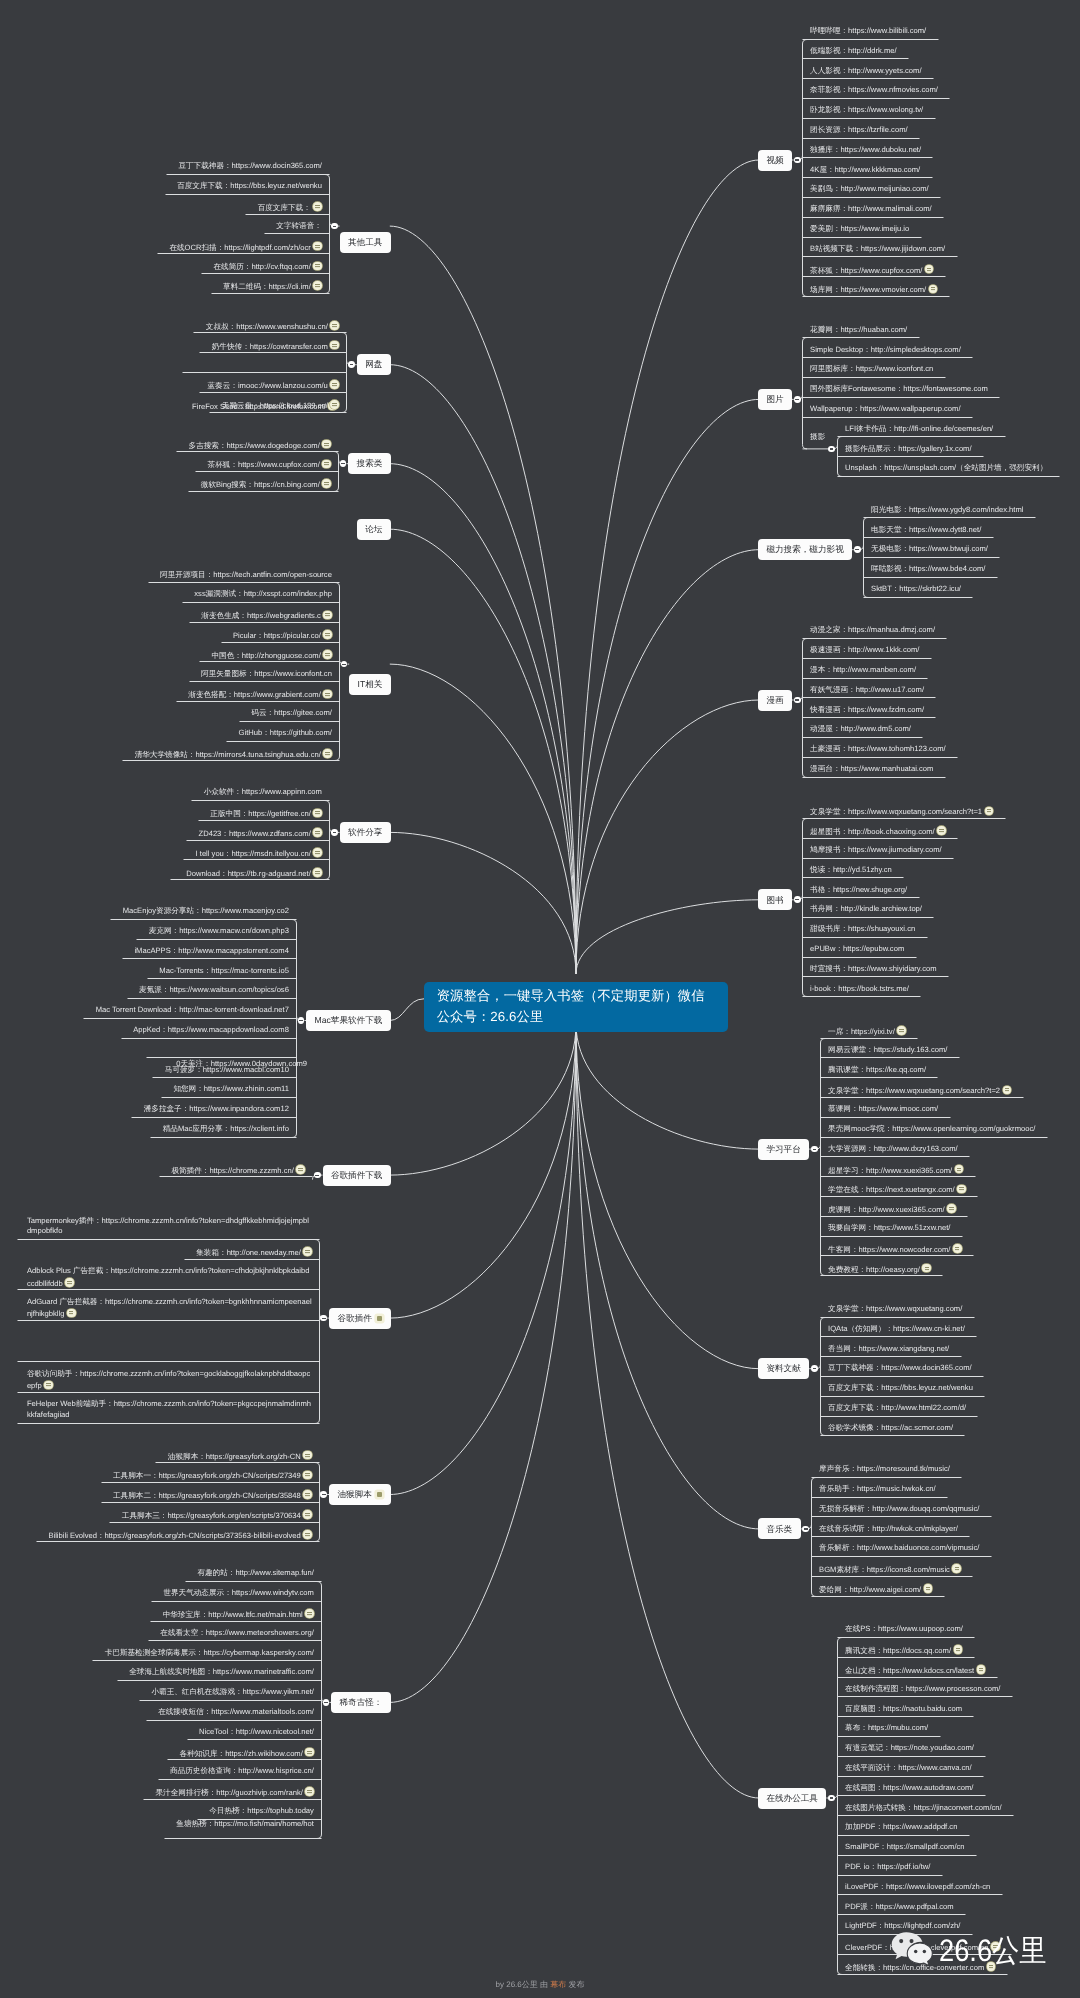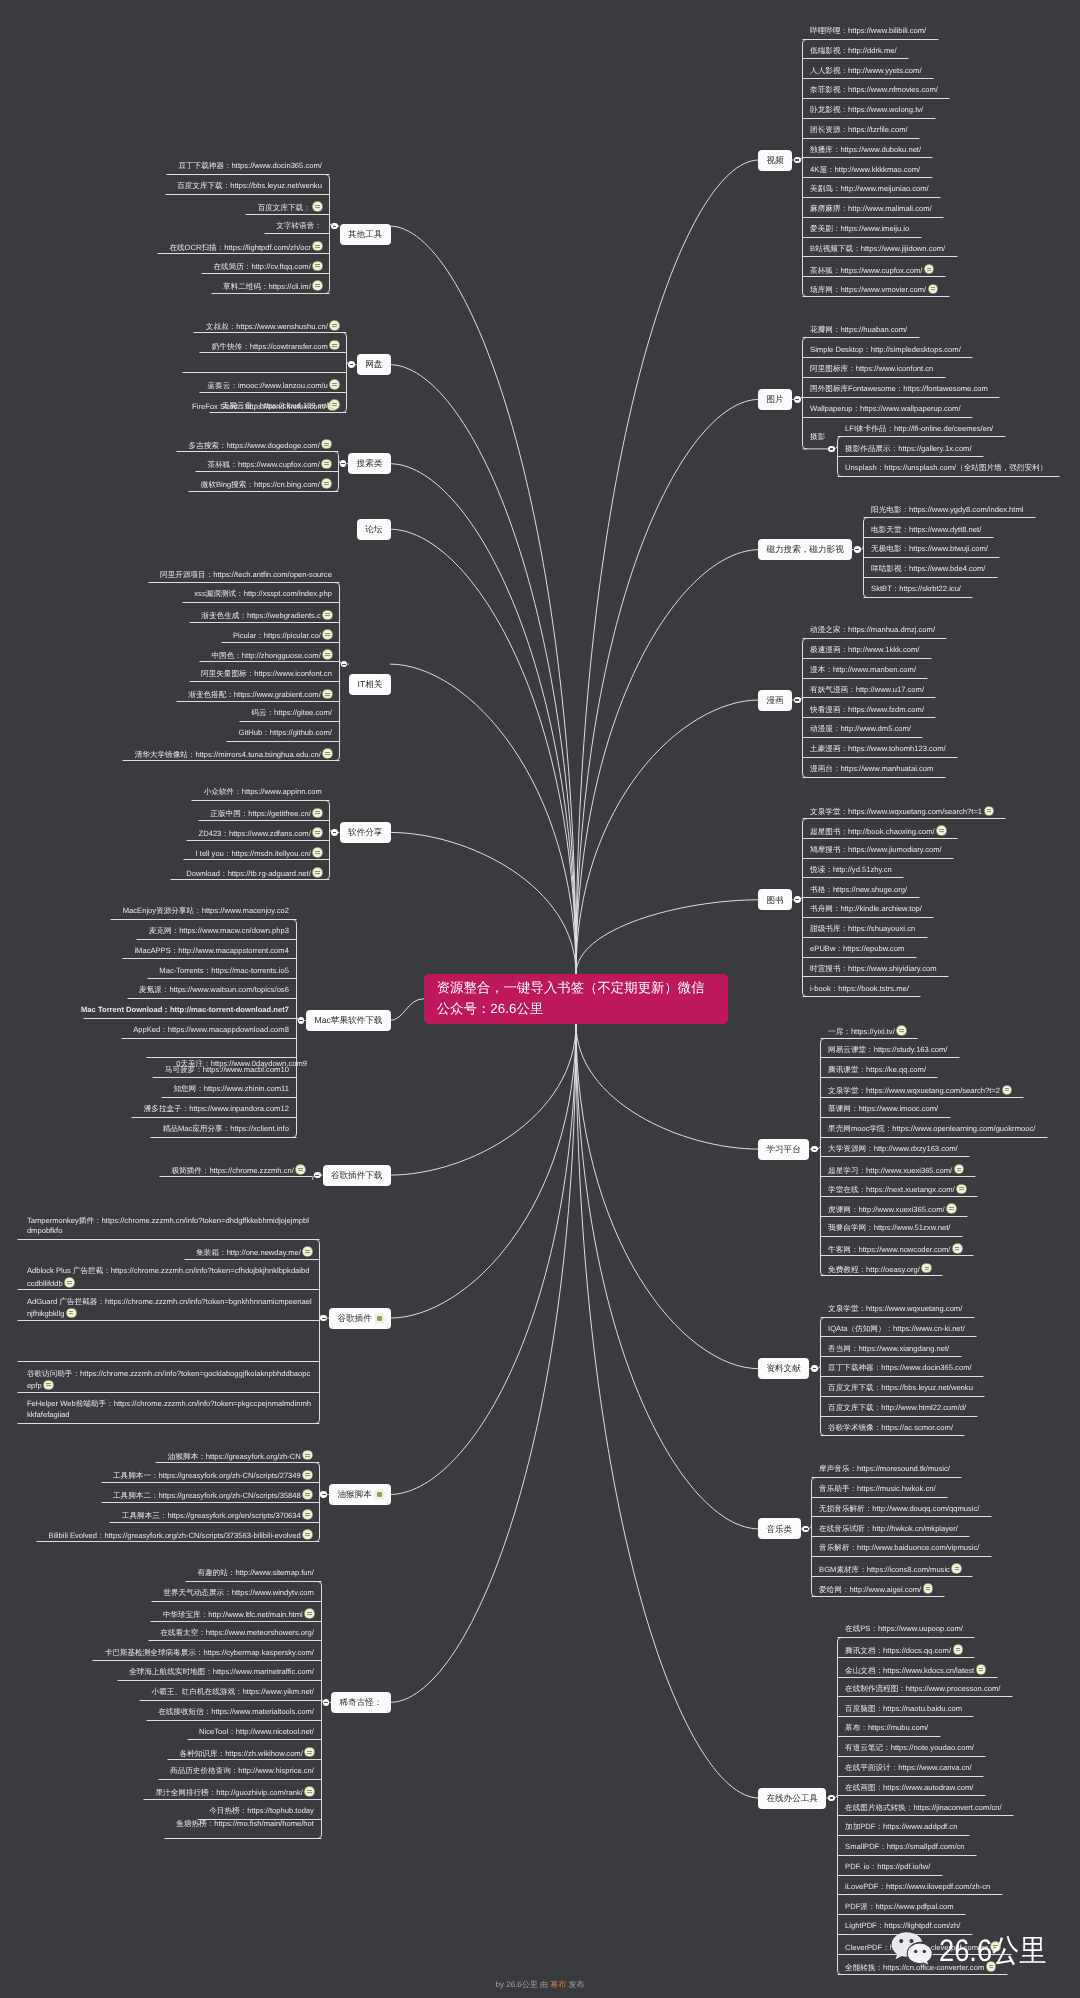--- a/index.html
+++ b/index.html
@@ -31,23 +31,23 @@
           white-space:nowrap;}
   .badge{display:inline-block;width:5.2px;height:5.2px;background:#9b9b6a;
          margin-left:5.5px;position:relative;top:0px;border-radius:1px;
          box-shadow:0 0 0 2.6px #f2f0d9;}
 
   .ctrl{position:absolute;width:6.8px;height:6.8px;border-radius:50%;
         background:#fff;box-sizing:border-box;}
   .ctrl::before{content:"";position:absolute;left:1.5px;top:2.9px;width:3.8px;
         height:1.2px;background:#4b4d51;}
 
-  #root{position:absolute;background:#be185d;border-radius:5px;color:#fff;
+  #root{position:absolute;background:#0369a1;border-radius:5px;color:#fff;
         font-size:13.3px;line-height:20.4px;padding:4.5px 12.7px;width:278.6px;white-space:nowrap;
-        letter-spacing:0.1px;}
+        letter-spacing:0.1px;margin-top:8px;}
   #footer{position:absolute;font-size:8px;color:#a0a2a6;white-space:nowrap;}
   #footer .mb{color:#c9794a;}
   #wm{position:absolute;color:#fff;white-space:nowrap;}
   #wm .wt{position:absolute;left:48px;bottom:0;font-size:31px;line-height:30px;
           display:inline-block;transform:scaleX(.88) scaleY(1.0);
           transform-origin:left bottom;}
   #wm .wi{position:absolute;left:0;bottom:-1px;line-height:0;}
 </style>
 </head>
 <body>
@@ -292,21 +292,21 @@
       <path d="M576 1023.7C576 1336.9 682.1 1528.9 759 1528.9" fill="none" stroke="#dcdee0" stroke-width="1" stroke-linecap="butt" stroke-linejoin="round"></path>
       <path d="M576 1023.7C576 1503.8 682.1 1798 759 1798" fill="none" stroke="#dcdee0" stroke-width="1" stroke-linecap="butt" stroke-linejoin="round"></path>
     </svg>
 <div class="leaf l" style="width: 285px; height: 10.8px; top: 161.3px; left: 36.9px;"><span class="inner"><span class="lt">豆丁下载神器：https://www.docin365.com/</span></span></div>
     <div class="leaf l" style="width: 285px; height: 10.8px; top: 181.1px; left: 36.9px;"><span class="inner"><span class="lt">百度文库下载：https://bbs.leyuz.net/wenku</span></span></div>
     <div class="leaf l" style="width: 285px; height: 10.8px; top: 200.9px; left: 36.9px;"><span class="inner"><span class="lt">百度文库下载：</span><span class="dot"></span></span></div>
     <div class="leaf l" style="width: 285px; height: 10.8px; top: 220.7px; left: 36.9px;"><span class="inner"><span class="lt">文字转语音：</span></span></div>
     <div class="leaf l" style="width: 285px; height: 10.8px; top: 240.5px; left: 36.9px;"><span class="inner"><span class="lt">在线OCR扫描：https://lightpdf.com/zh/ocr</span><span class="dot"></span></span></div>
     <div class="leaf l" style="width: 285px; height: 10.8px; top: 260.3px; left: 36.9px;"><span class="inner"><span class="lt">在线简历：http://cv.ftqq.com/</span><span class="dot"></span></span></div>
     <div class="leaf l" style="width: 285px; height: 10.8px; top: 280.1px; left: 36.9px;"><span class="inner"><span class="lt">草料二维码：https://cli.im/</span><span class="dot"></span></span></div>
-    <div class="branch" style="top: 224px; left: 339.6px;"><span class="bl">其他工具</span></div>
+    <div class="branch" style="top: 232px; left: 339.6px;"><span class="bl">其他工具</span></div>
     <div class="leaf l" style="width: 285px; height: 10.8px; top: 319.7px; left: 53.9px;"><span class="inner"><span class="lt">文叔叔：https://www.wenshushu.cn/</span><span class="dot"></span></span></div>
     <div class="leaf l" style="width: 285px; height: 10.8px; top: 339.5px; left: 53.9px;"><span class="inner"><span class="lt">奶牛快传：https://cowtransfer.com</span><span class="dot"></span></span></div>
     <div class="leaf l" style="width: 285px; height: 10.8px; top: 359.3px; left: 52px; margin-top: 41px;"><span class="inner"><span class="lt">FireFox Send：https://send.firefox.com/</span><span class="dot"></span></span></div>
     <div class="leaf l" style="width: 285px; height: 10.8px; top: 379.1px; left: 53.9px;"><span class="inner"><span class="lt">蓝奏云：imooc://www.lanzou.com/u</span><span class="dot"></span></span></div>
     <div class="leaf l" style="width: 285px; height: 10.8px; top: 398.9px; left: 53.9px;"><span class="inner"><span class="lt">天翼云盘：https://cloud.189.cn/</span><span class="dot"></span></span></div>
     <div class="branch" style="top: 354.2px; left: 356.8px;"><span class="bl">网盘</span></div>
     <div class="leaf l" style="width: 285px; height: 10.8px; top: 438.5px; left: 45.9px;"><span class="inner"><span class="lt">多吉搜索：https://www.dogedoge.com/</span><span class="dot"></span></span></div>
     <div class="leaf l" style="width: 285px; height: 10.8px; top: 458.3px; left: 45.9px;"><span class="inner"><span class="lt">茶杯狐：https://www.cupfox.com/</span><span class="dot"></span></span></div>
     <div class="leaf l" style="width: 285px; height: 10.8px; top: 478.1px; left: 45.9px;"><span class="inner"><span class="lt">微软Bing搜索：https://cn.bing.com/</span><span class="dot"></span></span></div>
     <div class="branch" style="top: 453.2px; left: 348.2px;"><span class="bl">搜索类</span></div>
@@ -326,21 +326,21 @@
     <div class="leaf l" style="width: 285px; height: 10.8px; top: 807.2px; left: 36.9px;"><span class="inner"><span class="lt">正版中国：https://getitfree.cn/</span><span class="dot"></span></span></div>
     <div class="leaf l" style="width: 285px; height: 10.8px; top: 827px; left: 36.9px;"><span class="inner"><span class="lt">ZD423：https://www.zdfans.com/</span><span class="dot"></span></span></div>
     <div class="leaf l" style="width: 285px; height: 10.8px; top: 846.8px; left: 36.9px;"><span class="inner"><span class="lt">I tell you：https://msdn.itellyou.cn/</span><span class="dot"></span></span></div>
     <div class="leaf l" style="width: 285px; height: 10.8px; top: 866.6px; left: 36.9px;"><span class="inner"><span class="lt">Download：https://tb.rg-adguard.net/</span><span class="dot"></span></span></div>
     <div class="branch" style="top: 821.8px; left: 339.6px;"><span class="bl">软件分享</span></div>
     <div class="leaf l" style="width: 285px; height: 10.8px; top: 906.2px; left: 3.9px;"><span class="inner"><span class="lt">MacEnjoy资源分享站：https://www.macenjoy.co2</span></span></div>
     <div class="leaf l" style="width: 285px; height: 10.8px; top: 926px; left: 3.9px;"><span class="inner"><span class="lt">麦克网：https://www.macw.cn/down.php3</span></span></div>
     <div class="leaf l" style="width: 285px; height: 10.8px; top: 945.8px; left: 3.9px;"><span class="inner"><span class="lt">iMacAPPS：http://www.macappstorrent.com4</span></span></div>
     <div class="leaf l" style="width: 285px; height: 10.8px; top: 965.6px; left: 3.9px;"><span class="inner"><span class="lt">Mac-Torrents：https://mac-torrents.io5</span></span></div>
     <div class="leaf l" style="width: 285px; height: 10.8px; top: 985.4px; left: 3.9px;"><span class="inner"><span class="lt">麦氪派：https://www.waitsun.com/topics/os6</span></span></div>
-    <div class="leaf l" style="width: 285px; height: 10.8px; top: 1005.2px; left: 3.9px; font-weight: bold;"><span class="inner"><span class="lt">Mac Torrent Download：http://mac-torrent-download.net7</span></span></div>
+    <div class="leaf l" style="width: 285px; height: 10.8px; top: 1005.2px; left: 3.9px;"><span class="inner"><span class="lt">Mac Torrent Download：http://mac-torrent-download.net7</span></span></div>
     <div class="leaf l" style="width: 285px; height: 10.8px; top: 1025px; left: 3.9px;"><span class="inner"><span class="lt">AppKed：https://www.macappdownload.com8</span></span></div>
     <div class="leaf l" style="width: 285px; height: 10.8px; top: 1044.8px; left: 22px; margin-top: 14px;"><span class="inner"><span class="lt">0天美注：https://www.0daydown.com9</span></span></div>
     <div class="leaf l" style="width: 285px; height: 10.8px; top: 1064.6px; left: 3.9px;"><span class="inner"><span class="lt">马可菠萝：https://www.macbl.com10</span></span></div>
     <div class="leaf l" style="width: 285px; height: 10.8px; top: 1084.4px; left: 3.9px;"><span class="inner"><span class="lt">知您网：https://www.zhinin.com11</span></span></div>
     <div class="leaf l" style="width: 285px; height: 10.8px; top: 1104.2px; left: 3.9px;"><span class="inner"><span class="lt">潘多拉盒子：https://www.inpandora.com12</span></span></div>
     <div class="leaf l" style="width: 285px; height: 10.8px; top: 1124px; left: 3.9px;"><span class="inner"><span class="lt">精品Mac应用分享：https://xclient.info</span></span></div>
     <div class="branch" style="top: 1009.9px; left: 306.2px;"><span class="bl">Mac苹果软件下载</span></div>
     <div class="leaf l" style="width: 285px; height: 10.8px; top: 1163.6px; left: 19.9px;"><span class="inner"><span class="lt">极简插件：https://chrome.zzzmh.cn/</span><span class="dot"></span></span></div>
     <div class="branch" style="top: 1164.6px; left: 322.5px;"><span class="bl">谷歌插件下载</span></div>
     <div class="leaf l" style="width: 285px; height: 21.6px; top: 1215.5px; left: 26.9px;"><span class="inner"><span class="lt">Tampermonkey插件：https://chrome.zzzmh.cn/info?token=dhdgffkkebhmidjojejmpbldmpobfkfo</span></span></div>

